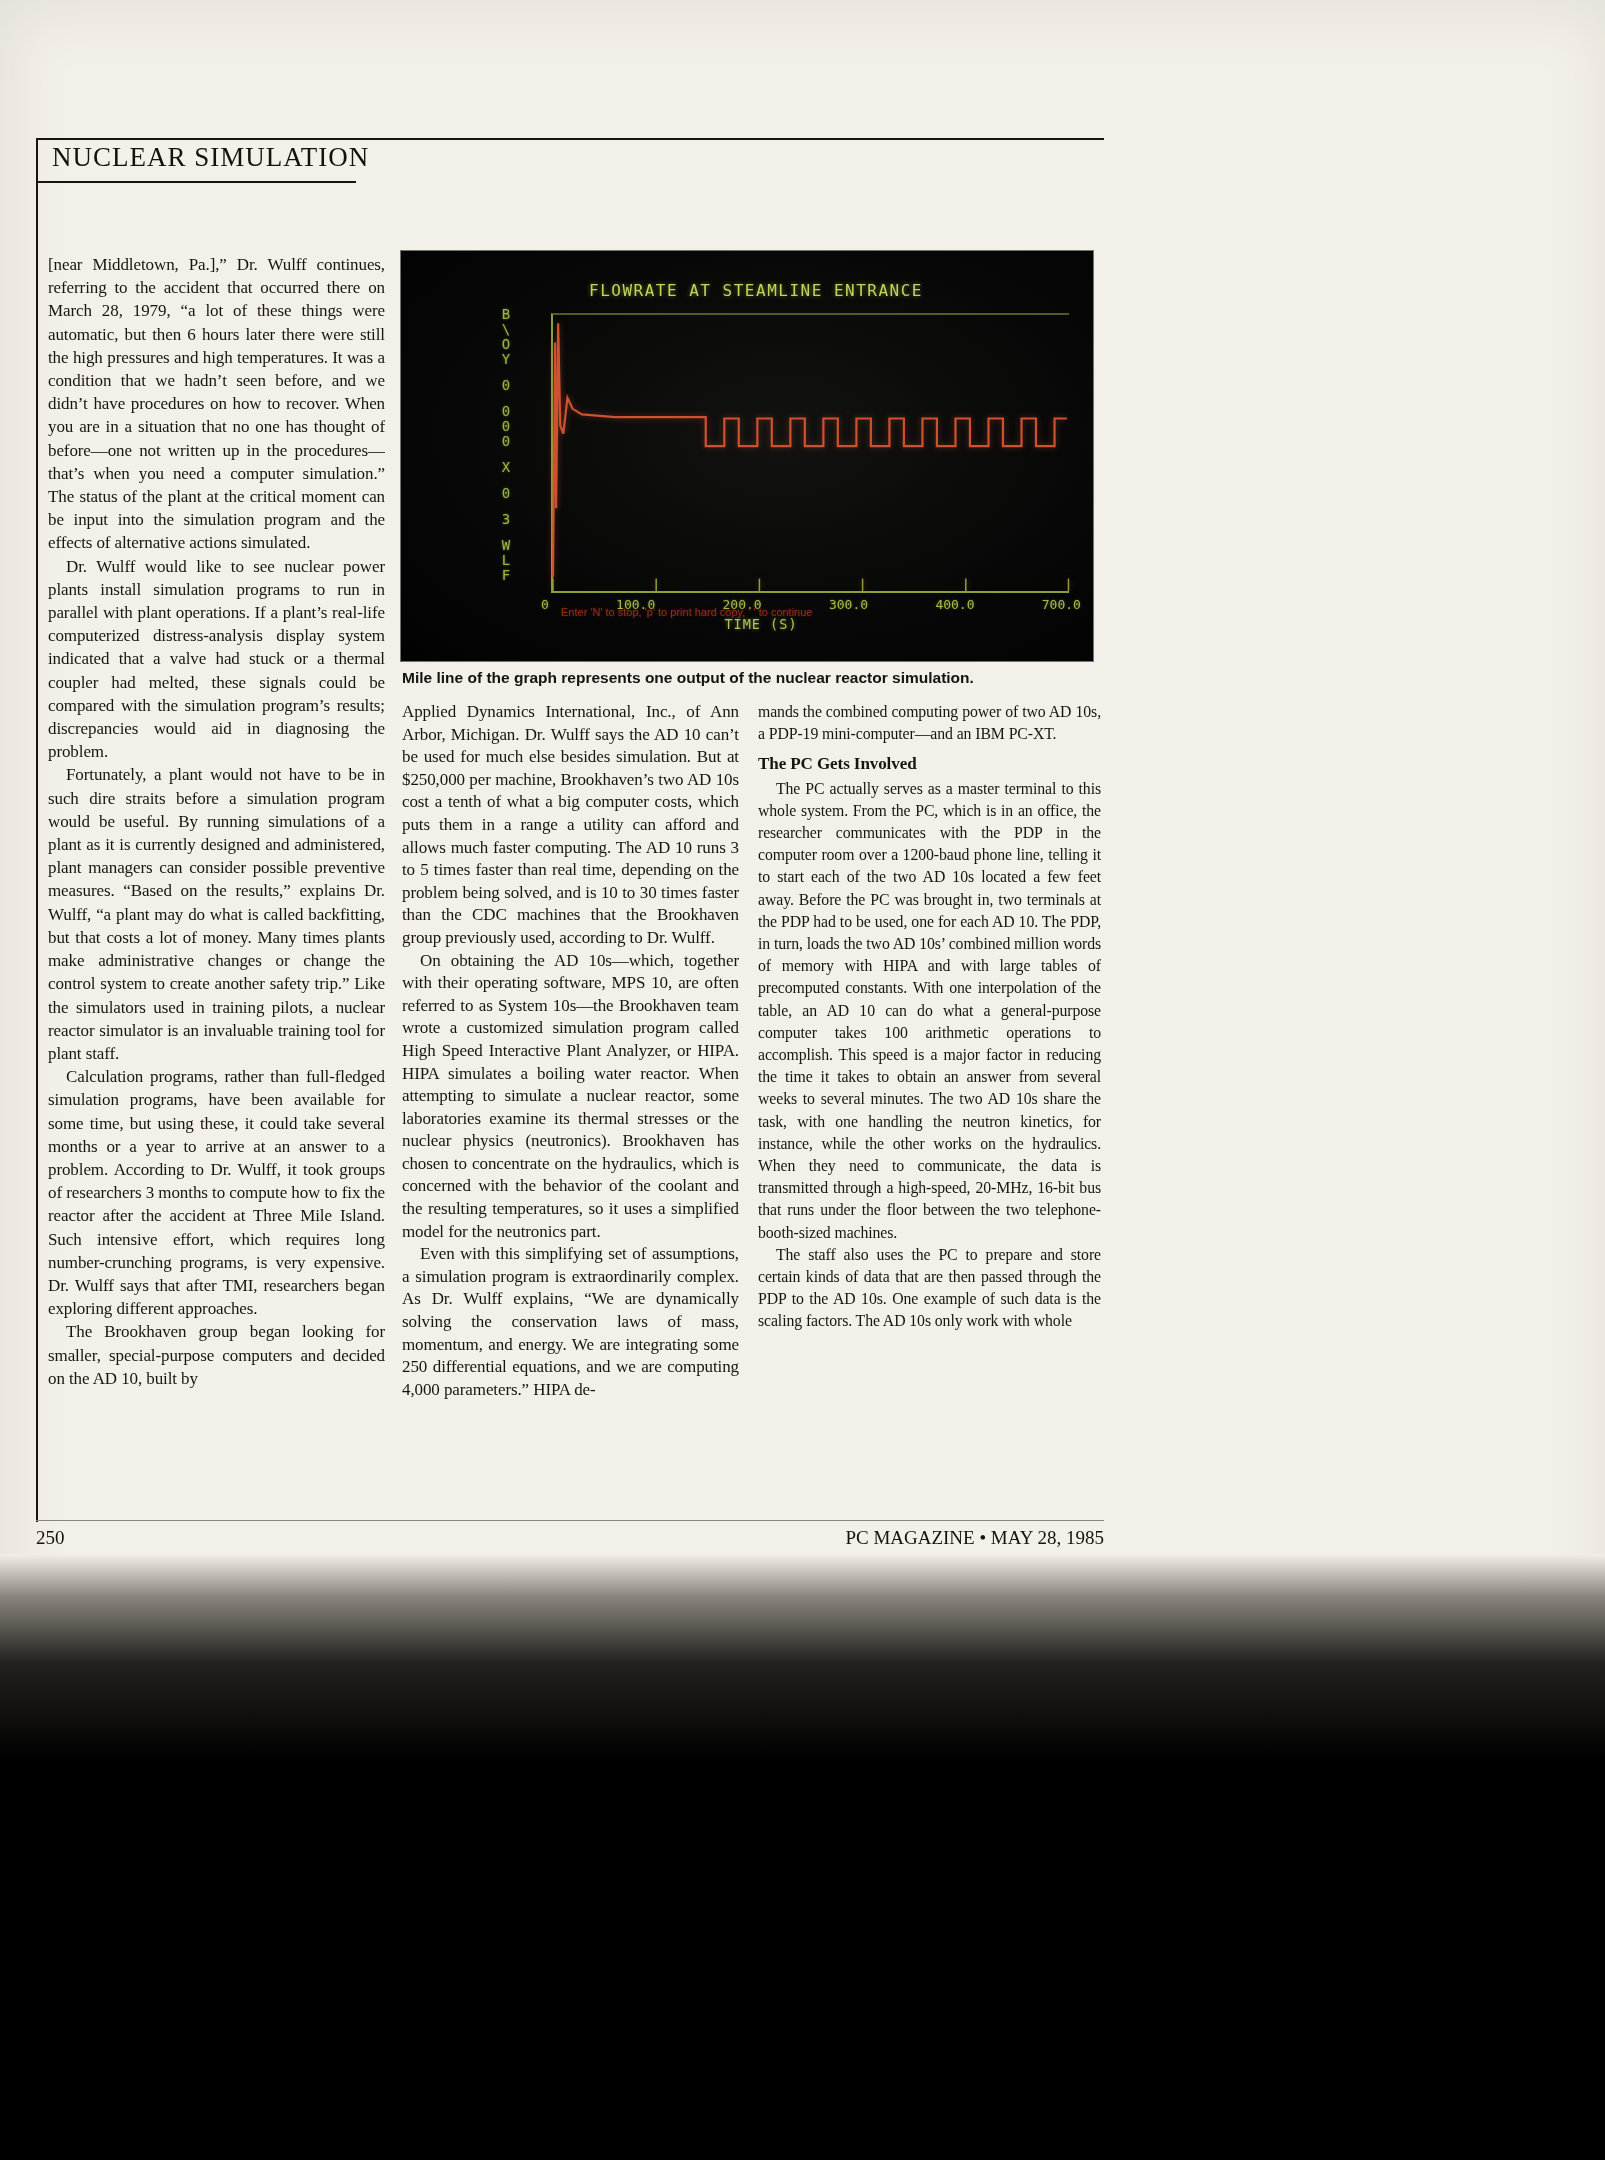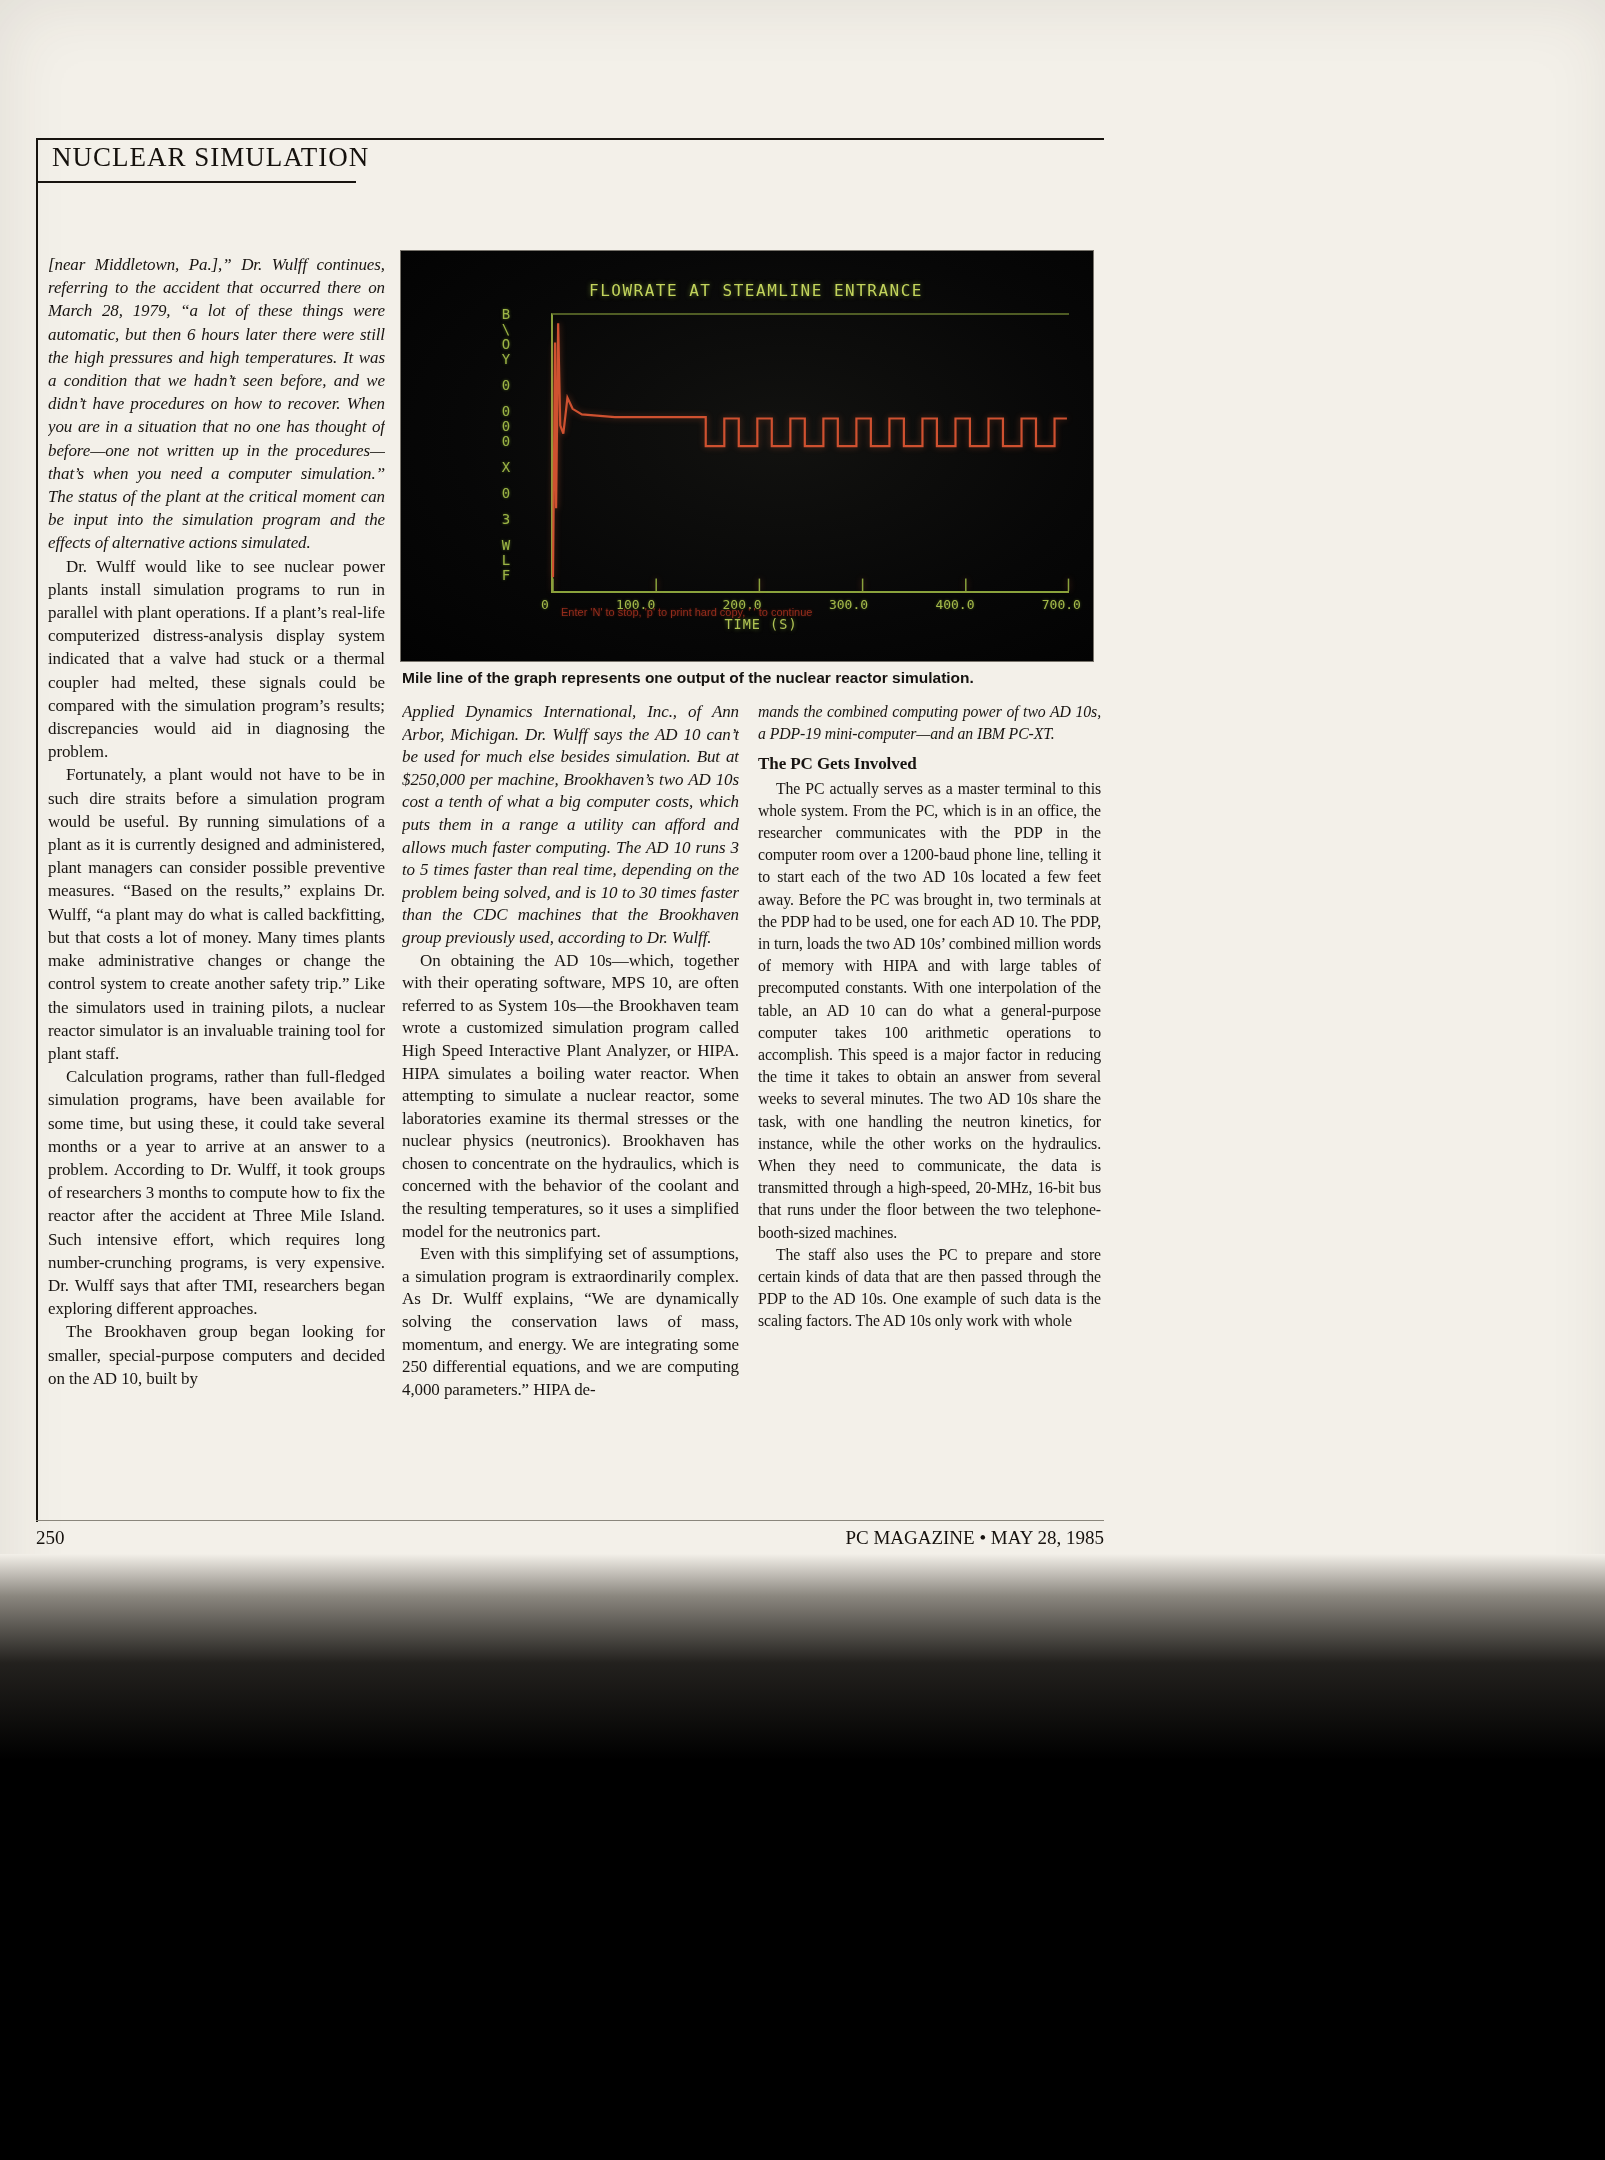--- a/index.html
+++ b/index.html
@@ -77,21 +77,21 @@
   
   .col{
     position:absolute;text-align:justify;color:#181411;
     hyphens:auto;-webkit-hyphens:auto;overflow:hidden;
     letter-spacing:-0.1px;
   }
   .col1{left:48px;top:253px;width:337px;font-size:17px;line-height:23.2px;max-height:1272px;}
   .col2{left:402px;top:701px;width:337px;font-size:17px;line-height:22.6px;max-height:822px;}
   .col3{left:758px;top:701px;width:343px;font-size:15.8px;line-height:22.2px;max-height:822px;}
   .para{margin:0;text-indent:18px;}
-  .col .para:first-child{text-indent:0;font-style:italic;}
+  .col .para:first-child{text-indent:0;}
   .subhead{margin:8px 0 2px 0;font-size:1.08em;font-weight:bold;text-indent:0;text-align:left;}
 
   
   .footer-rule{position:absolute;left:36px;top:1520px;width:1068px;height:1px;background:#8a867c;}
   .footer{
     position:absolute;left:36px;top:1527px;width:1068px;
     display:flex;justify-content:space-between;
     font-weight:normal;font-size:19px;color:#15110d;
   }
 

